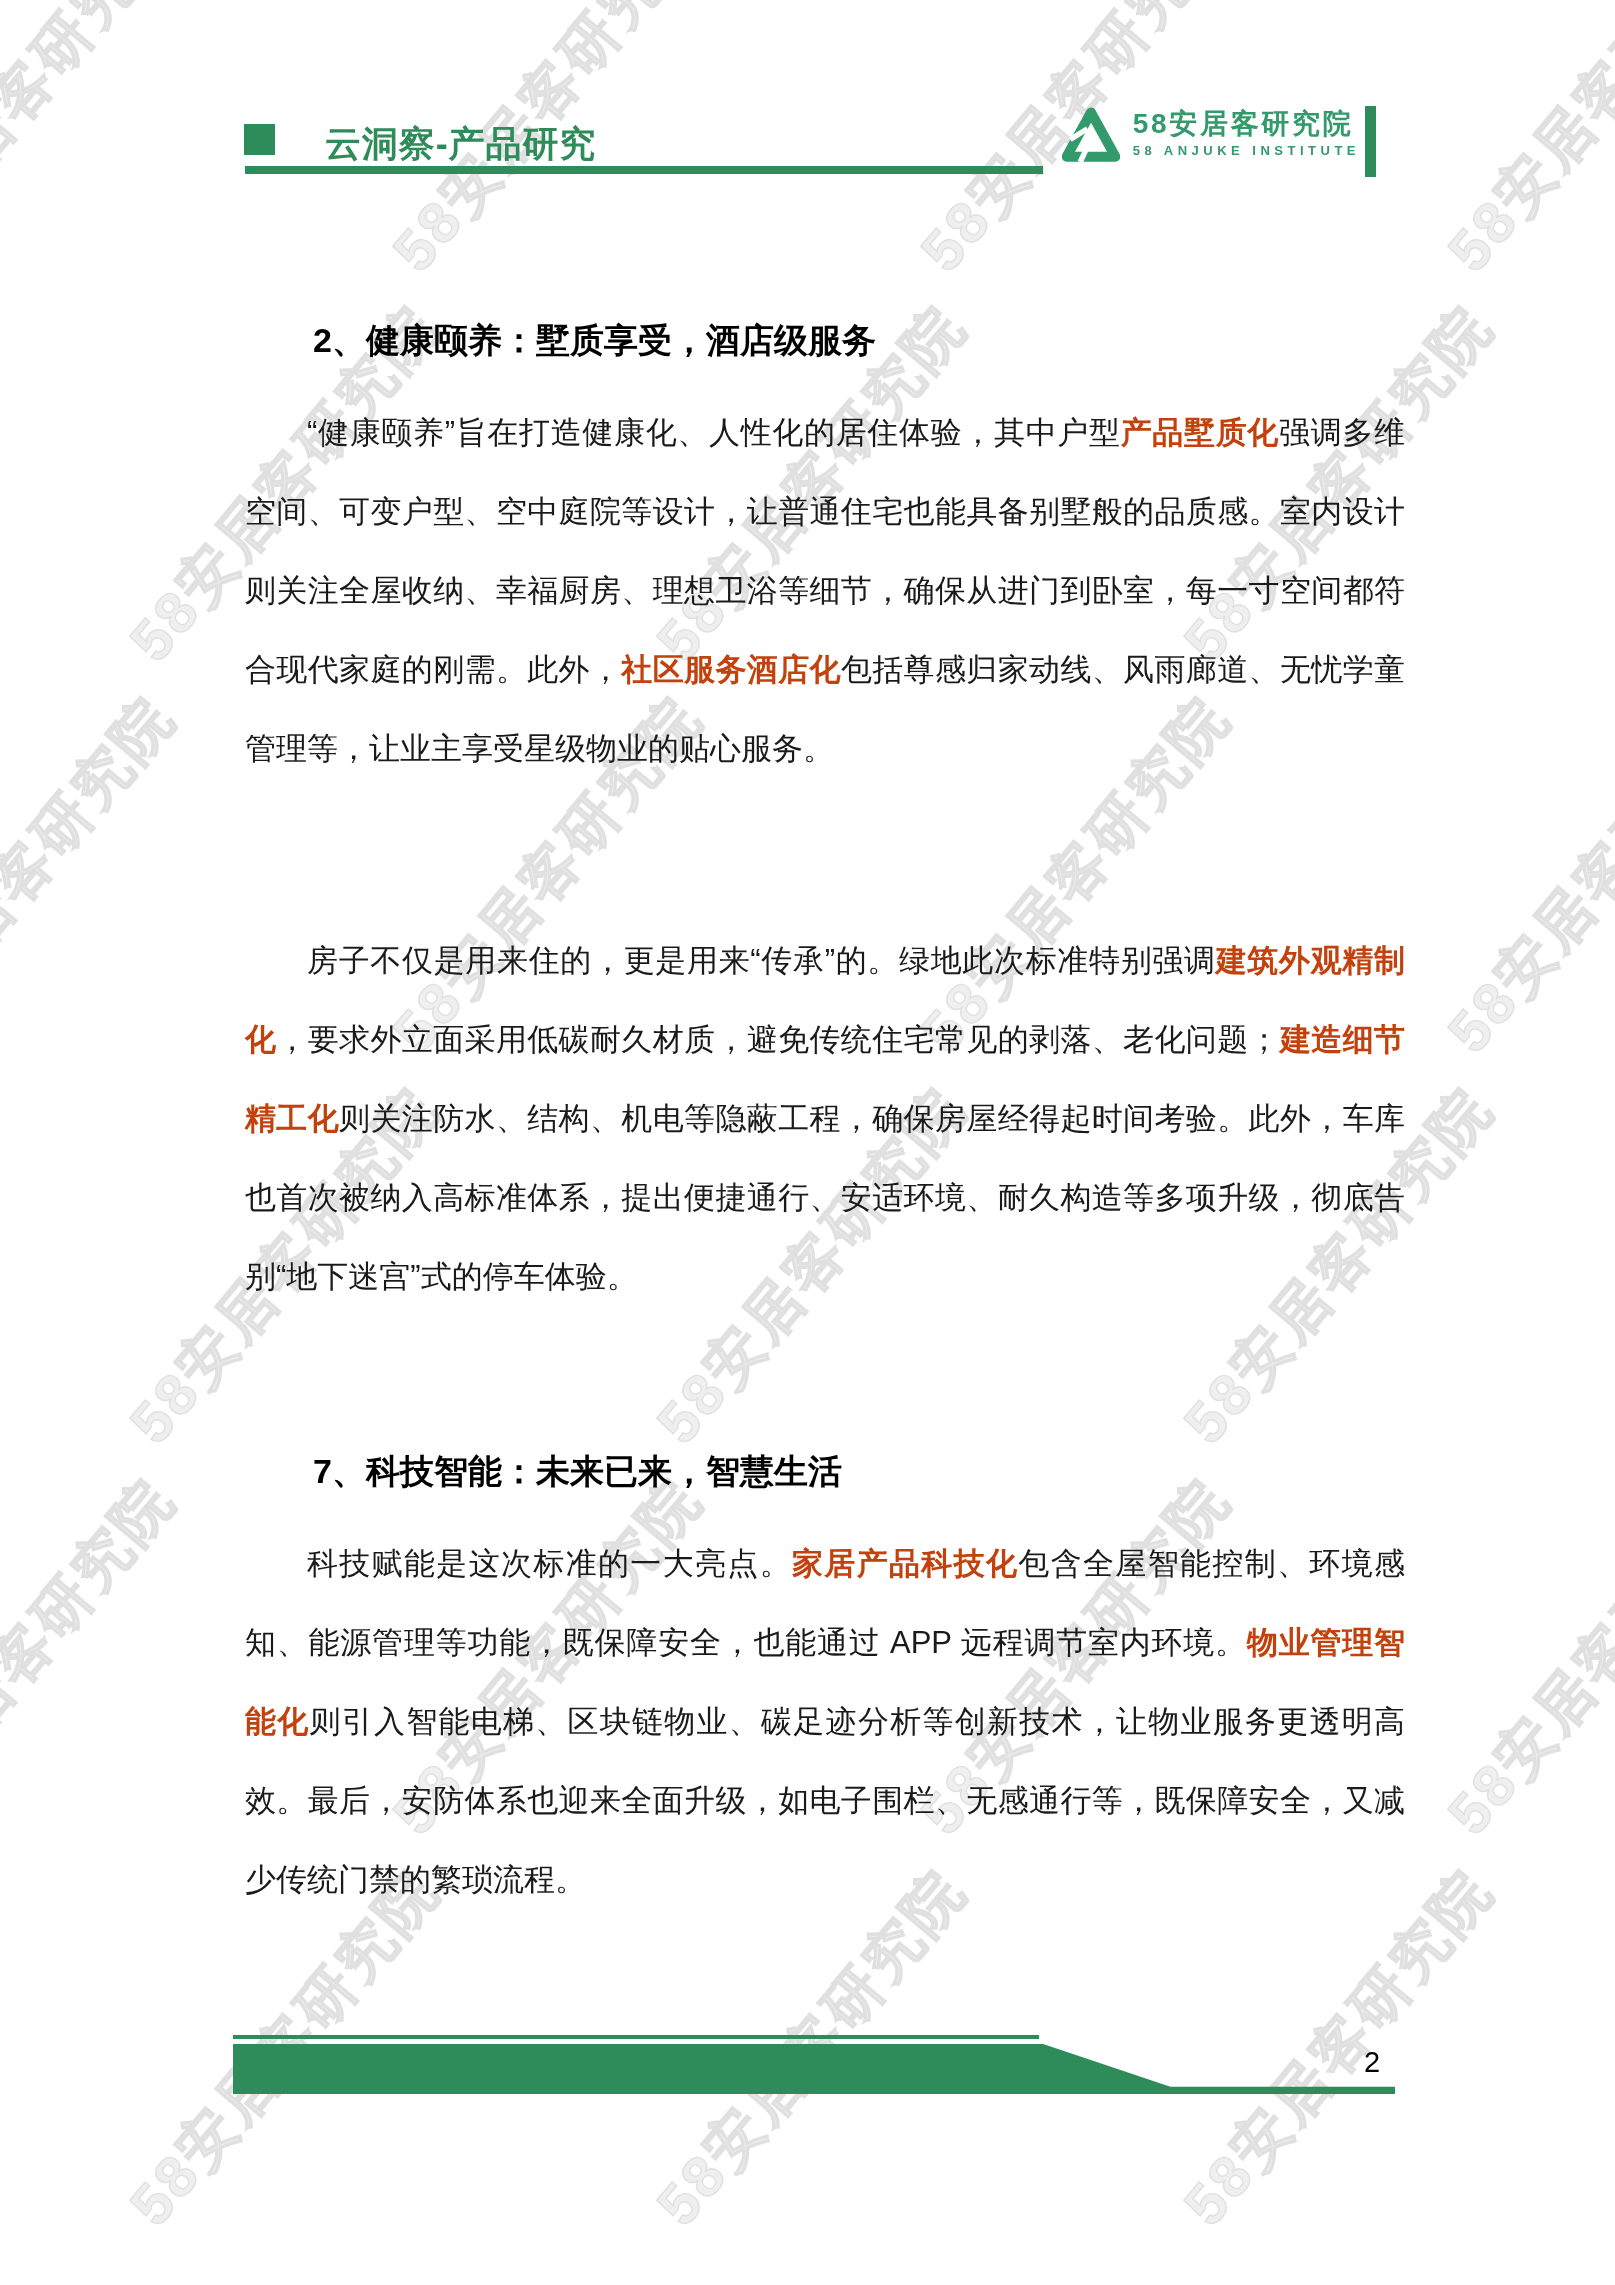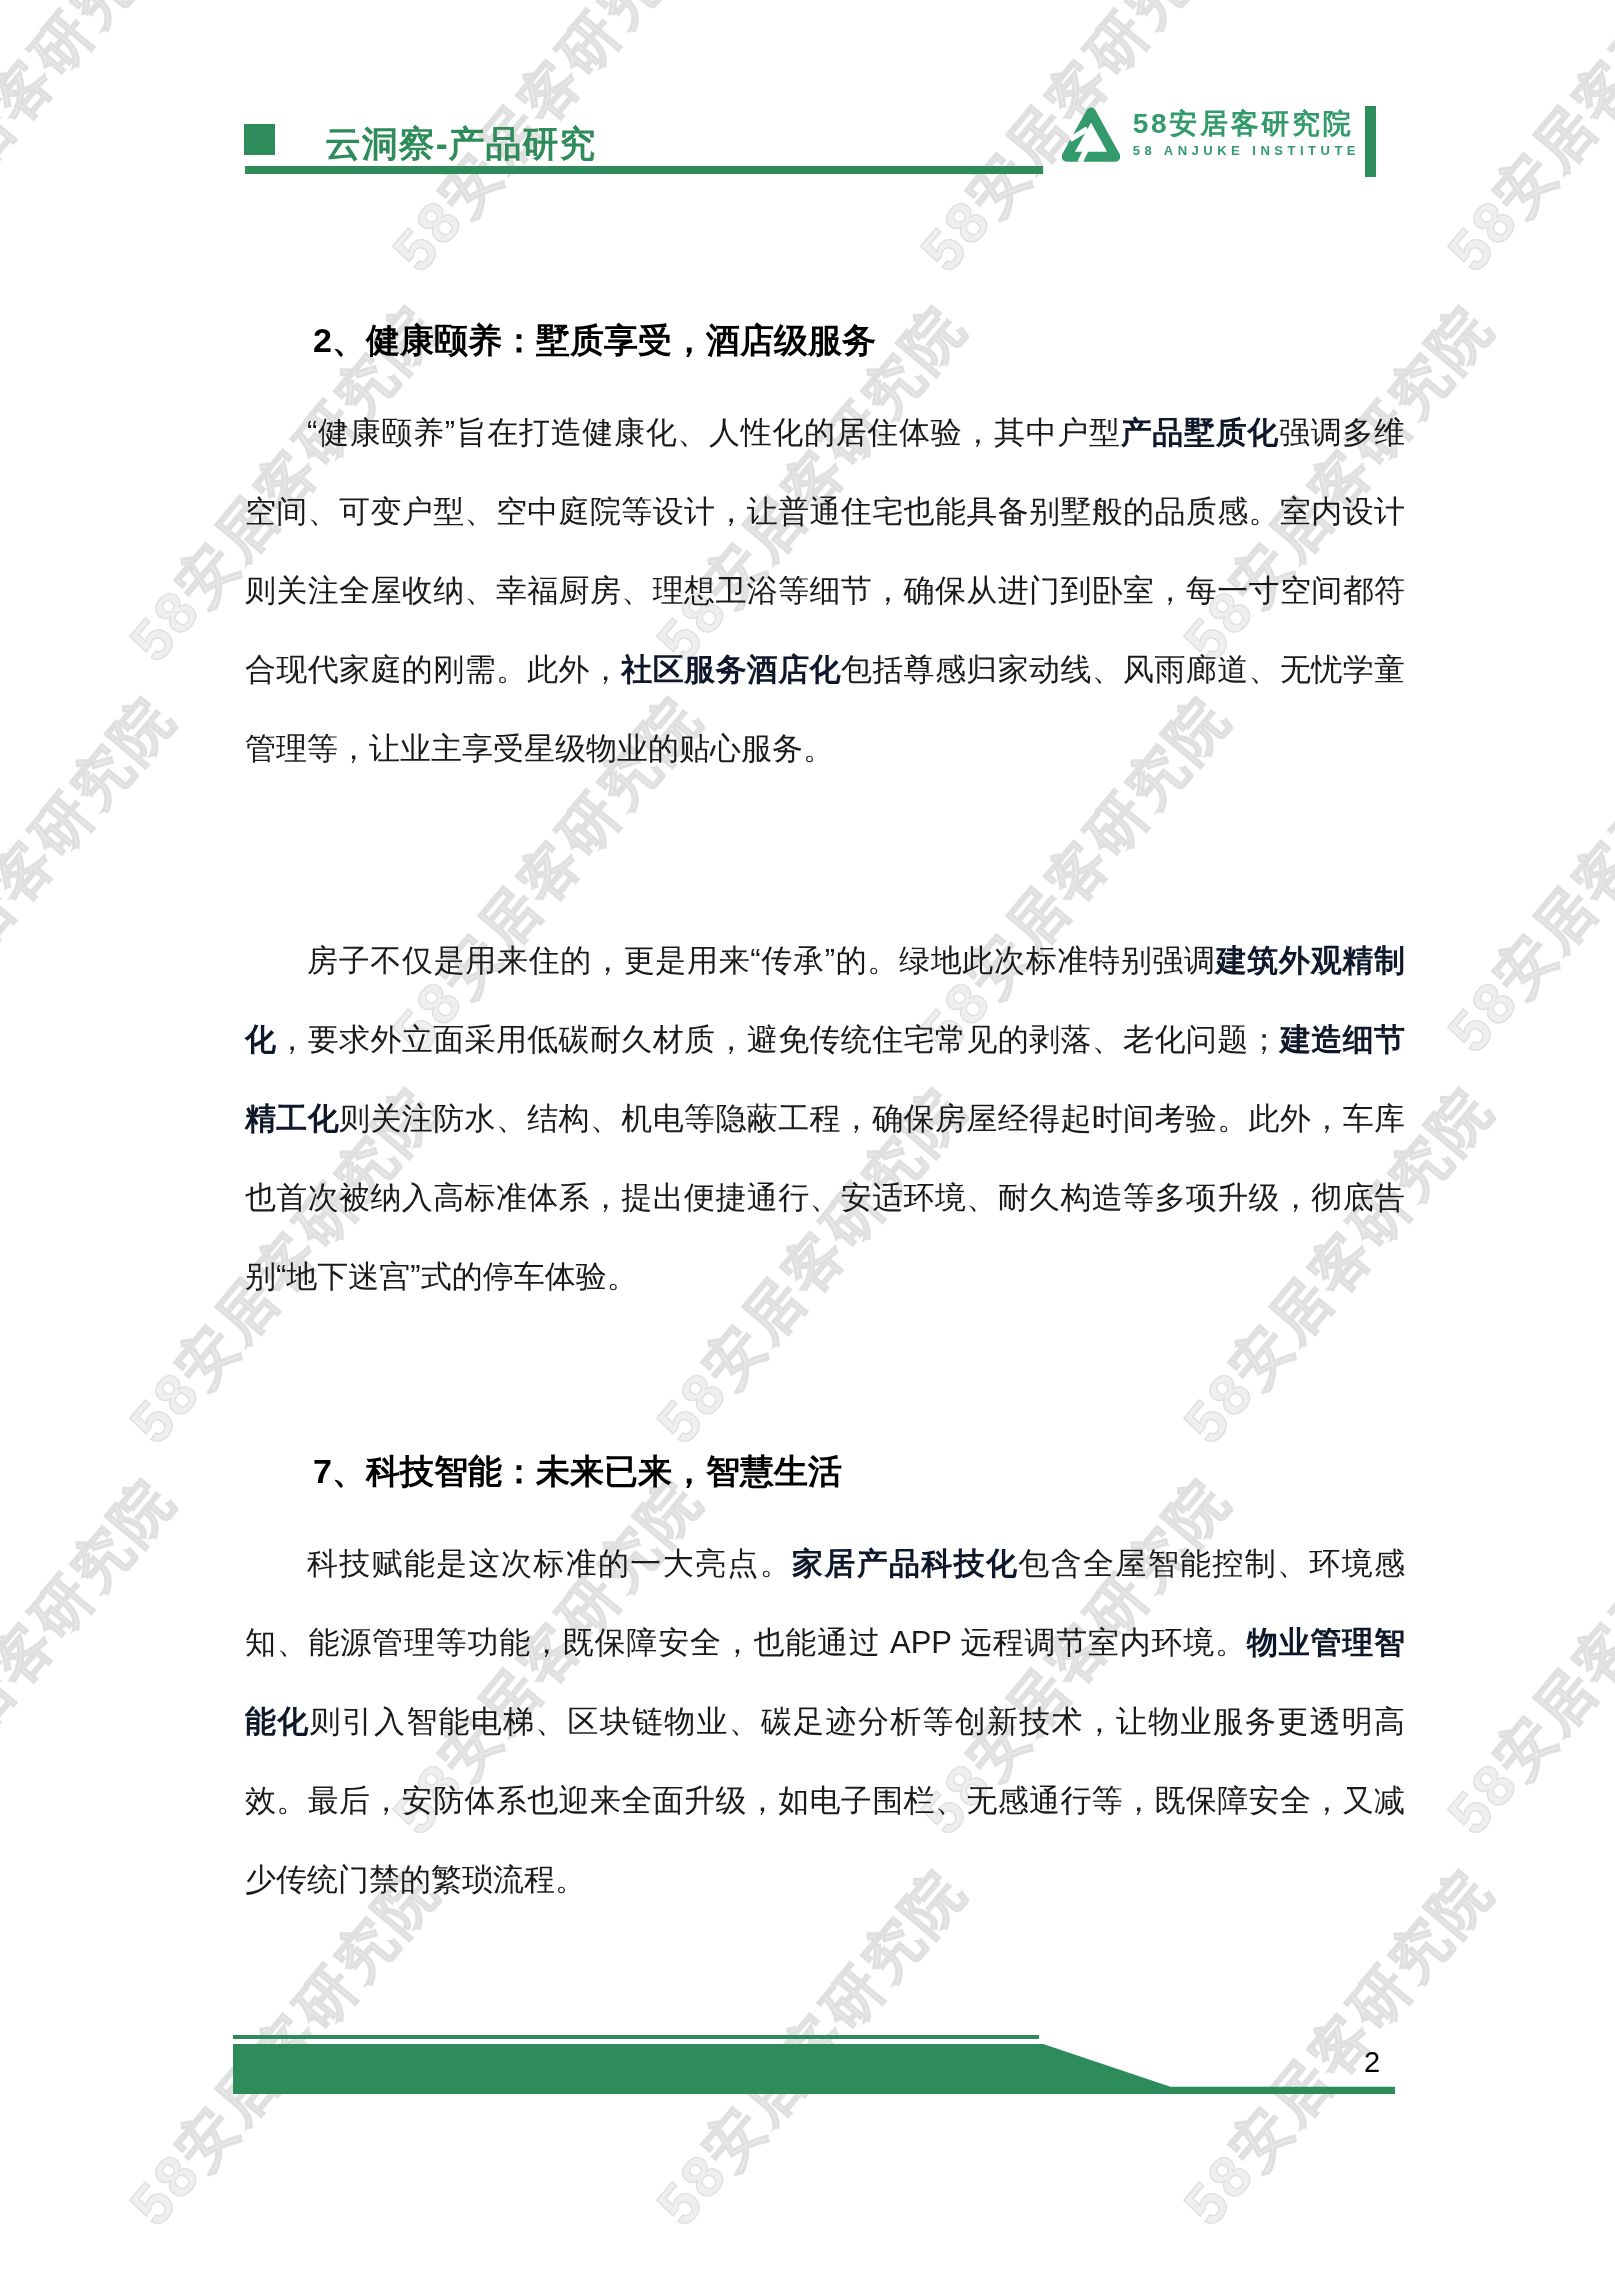--- a/index.html
+++ b/index.html
@@ -36,21 +36,21 @@
   .section{margin:0;}
   .section + .section{margin-top:133px;}
   .section-heading{
     font-size:34px;font-weight:bold;line-height:45px;margin:10px;
     padding-left:58px;color:#000;
   }
   .section-para{
     margin:30px 0 0 0;font-size:31px;line-height:79px;
     text-align:justify;text-indent:62px;color:#1a1a1a;
   }
-  .section-para .b{font-weight:bold;color:#0f172a;}
+  .section-para .b{font-weight:bold;color:#c2410c;}
 
   
   .ftr{position:absolute;inset:0;z-index:2;}
   .ftr-thin-rule{position:absolute;left:233px;top:2035px;width:806px;height:3.6px;background:var(--green);}
   .ftr-ribbon{position:absolute;left:233px;top:2042px;}
   .page-num{position:absolute;left:1364px;top:2046px;font-size:29px;color:#000;}
 </style>
 </head>
 <body>
 

